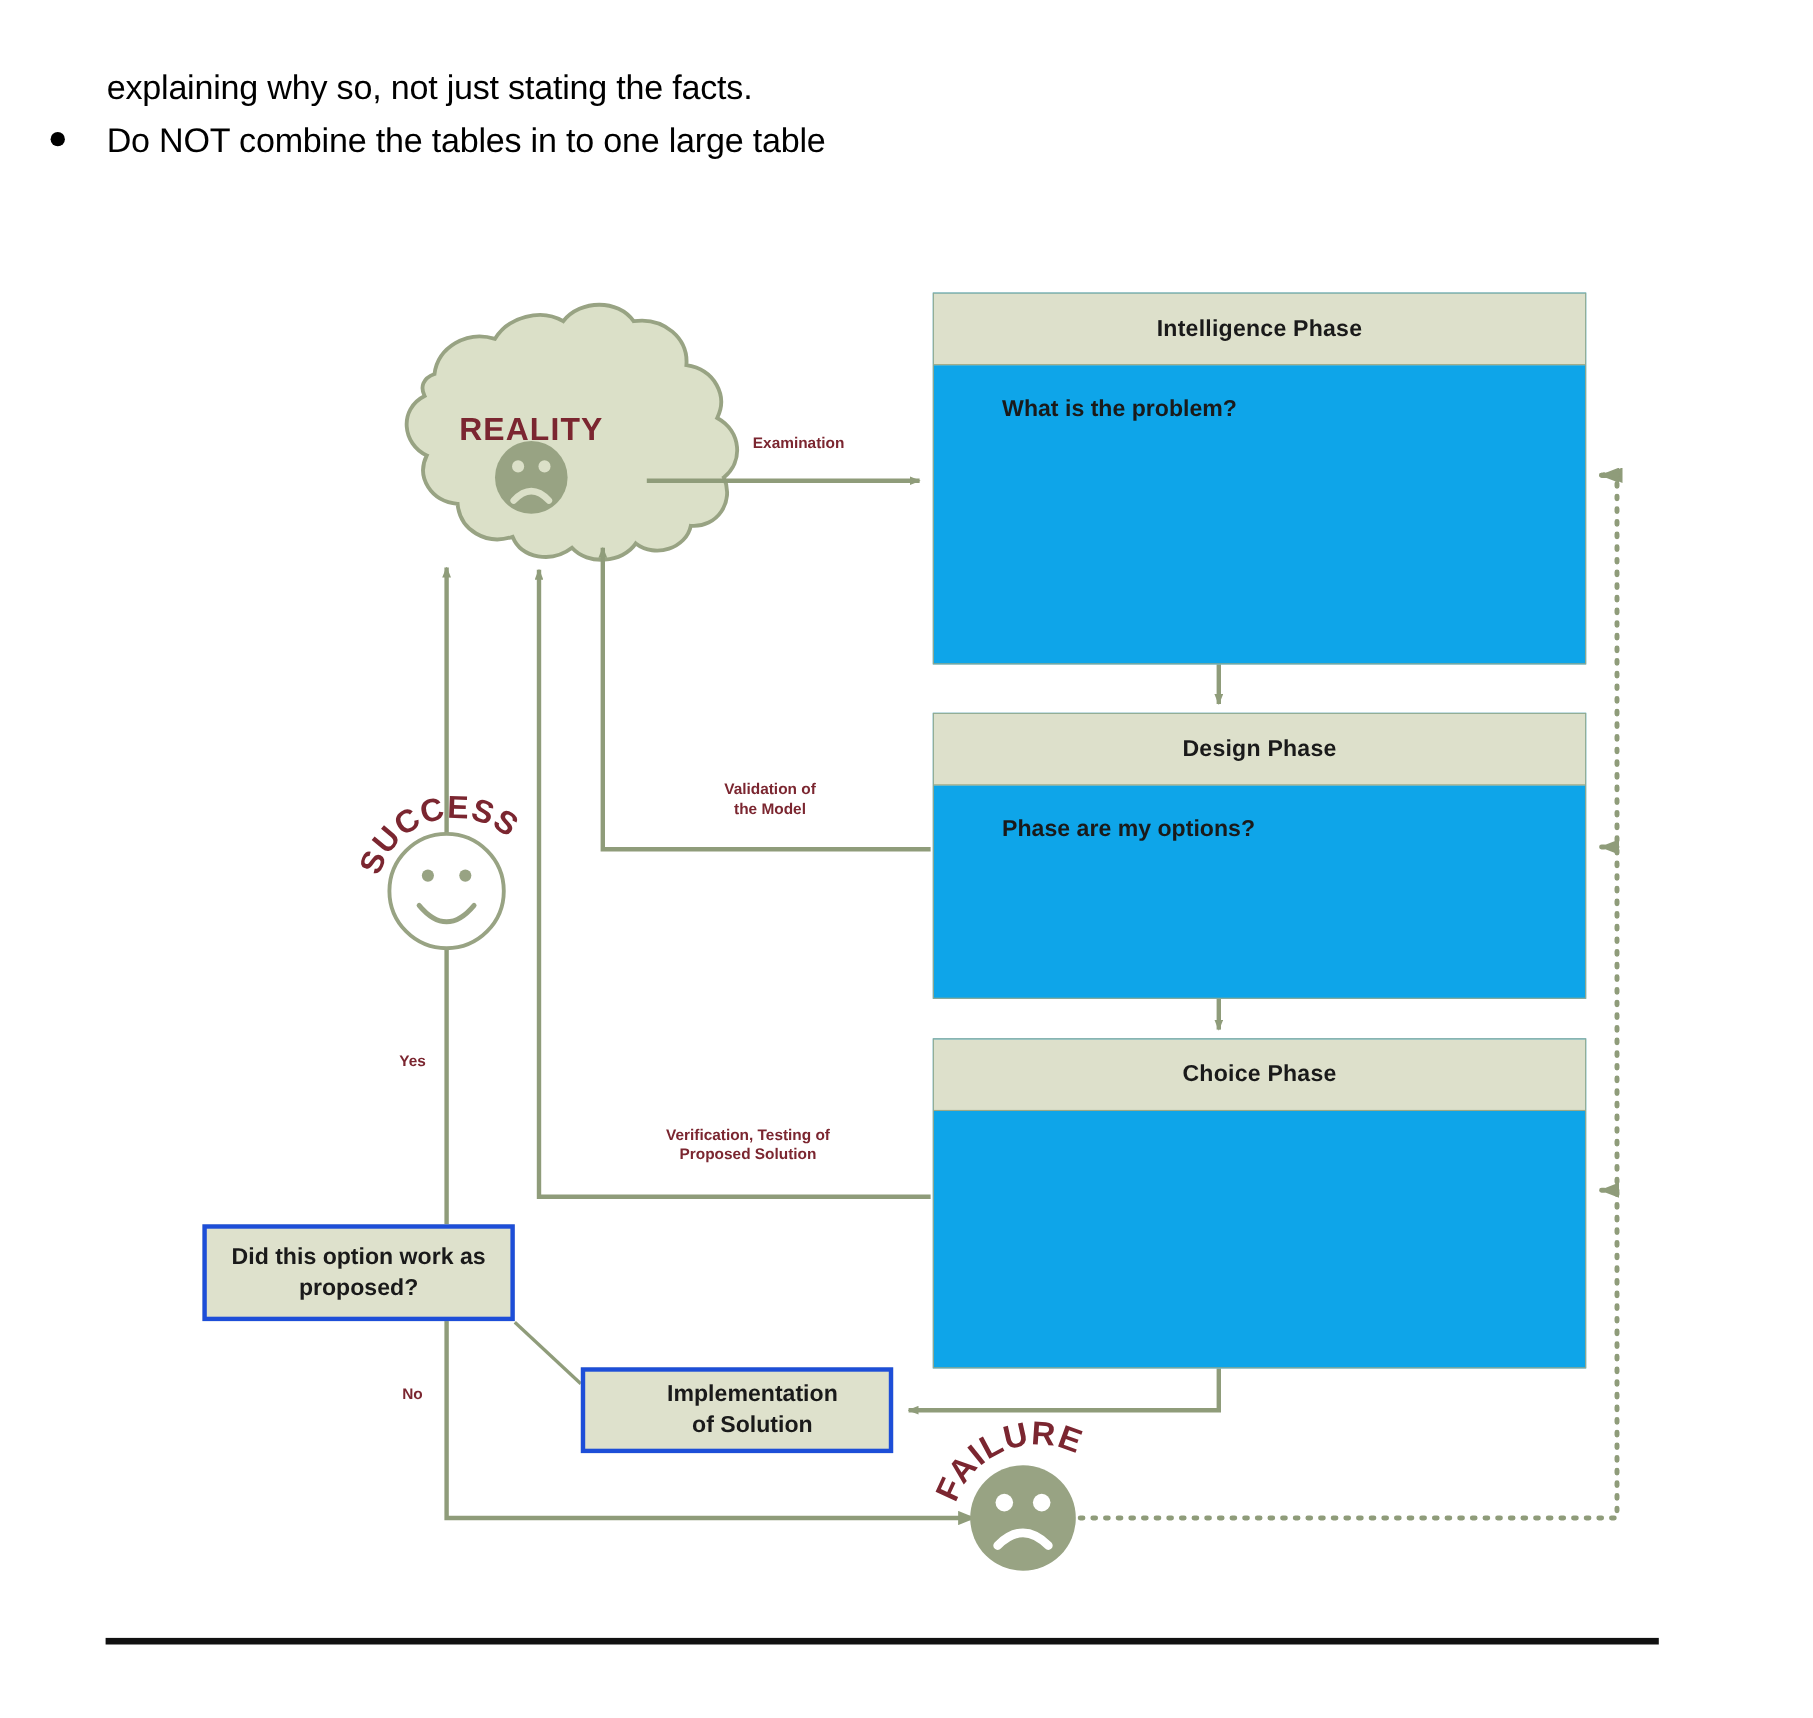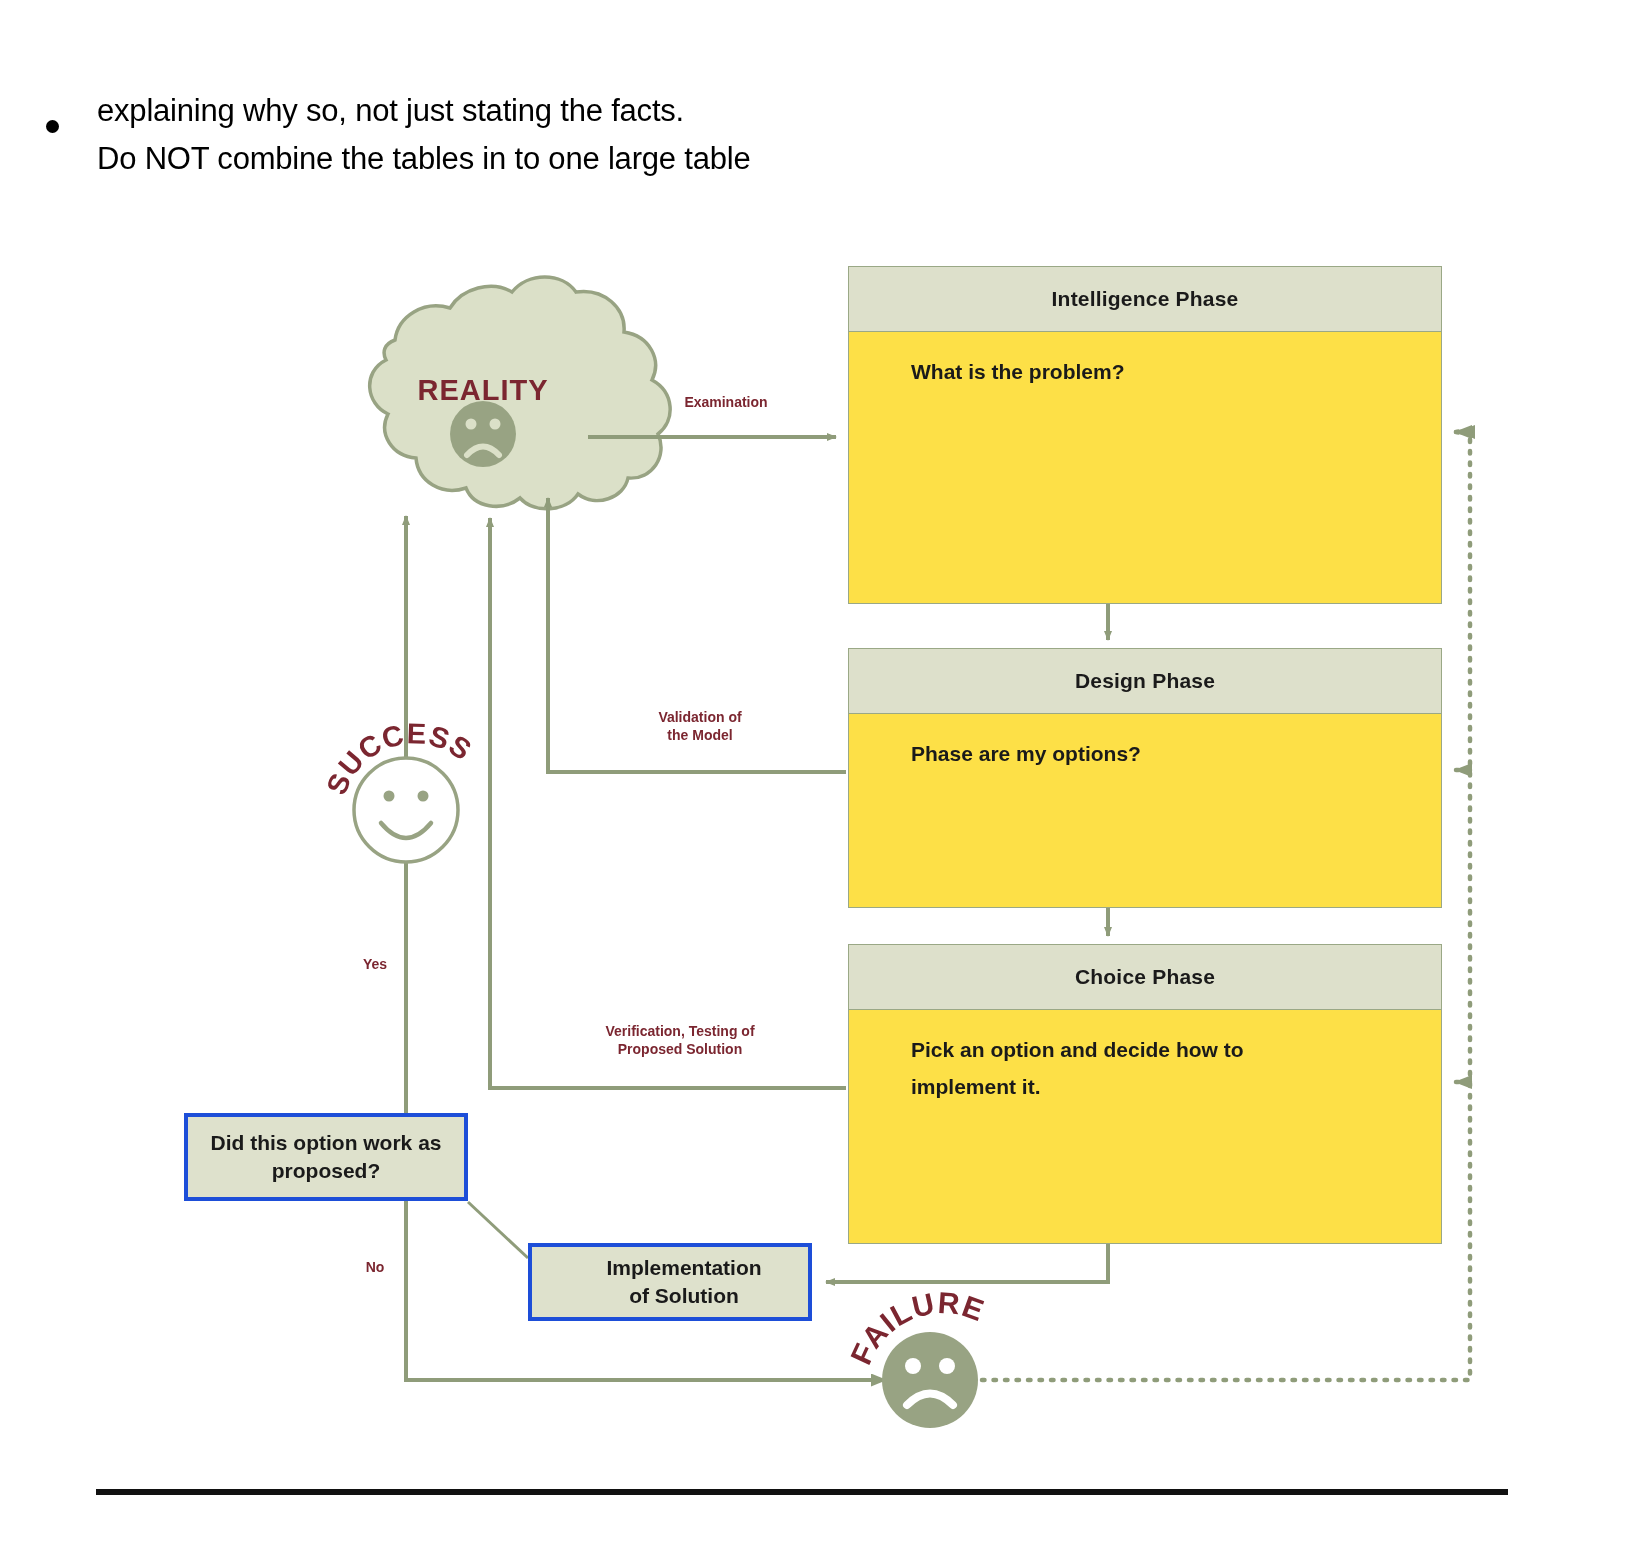--- a/index.html
+++ b/index.html
@@ -13,40 +13,39 @@
   #page { position:absolute; left:0; top:0; width:1648px; height:1562px; }
 
   
   .prose-line {
     position:absolute;
     font-family:"Liberation Sans", sans-serif;
     font-size:31px;
     color:#000;
     white-space:nowrap;
     letter-spacing:-0.2px;
-    margin-top:31px;
   }
   #prose-1 { left:97px;  top:62px; }
   #prose-2 { left:97px;  top:110px; }
   #prose-bullet {
     position:absolute; left:46px; top:120px;
     width:13px; height:13px; border-radius:50%;
     background:#000;
   }
 
   
   #diagram { position:absolute; left:0; top:0; width:1648px; height:1562px; }
   #diagram svg { position:absolute; left:0; top:0; }
 
   
   .phase-box {
     position:absolute;
     box-sizing:border-box;
     border:1px solid #9aa886;
-    background:#fde047;
+    background:#0ea5e9;
   }
   .phase-header {
     box-sizing:border-box;
     height:65px;
     background:#dde0cb;
     border-bottom:1px solid #9aa886;
     display:flex; align-items:center; justify-content:center;
     font-size:21px; font-weight:bold; color:#1a1a1a;
     letter-spacing:0.2px;
   }
@@ -228,22 +227,20 @@
       <div class="phase-body">What is the problem?</div>
     </div>
 
     <div id="box-design" class="phase-box">
       <div class="phase-header">Design Phase</div>
       <div class="phase-body">Phase are my options?</div>
     </div>
 
     <div id="box-choice" class="phase-box">
       <div class="phase-header">Choice Phase</div>
-      <div class="phase-body" style="white-space:pre-line;">Pick an option and decide how to
-implement it.</div>
     </div>
 
     <div id="box-didwork" class="tan-box" style="white-space:pre-line;">Did this option work as
 proposed?</div>
 
     <div id="box-implementation" class="tan-box" style="white-space:pre-line;">Implementation
 of Solution</div>
 
     <div id="lbl-examination" class="red-label">Examination</div>
 

